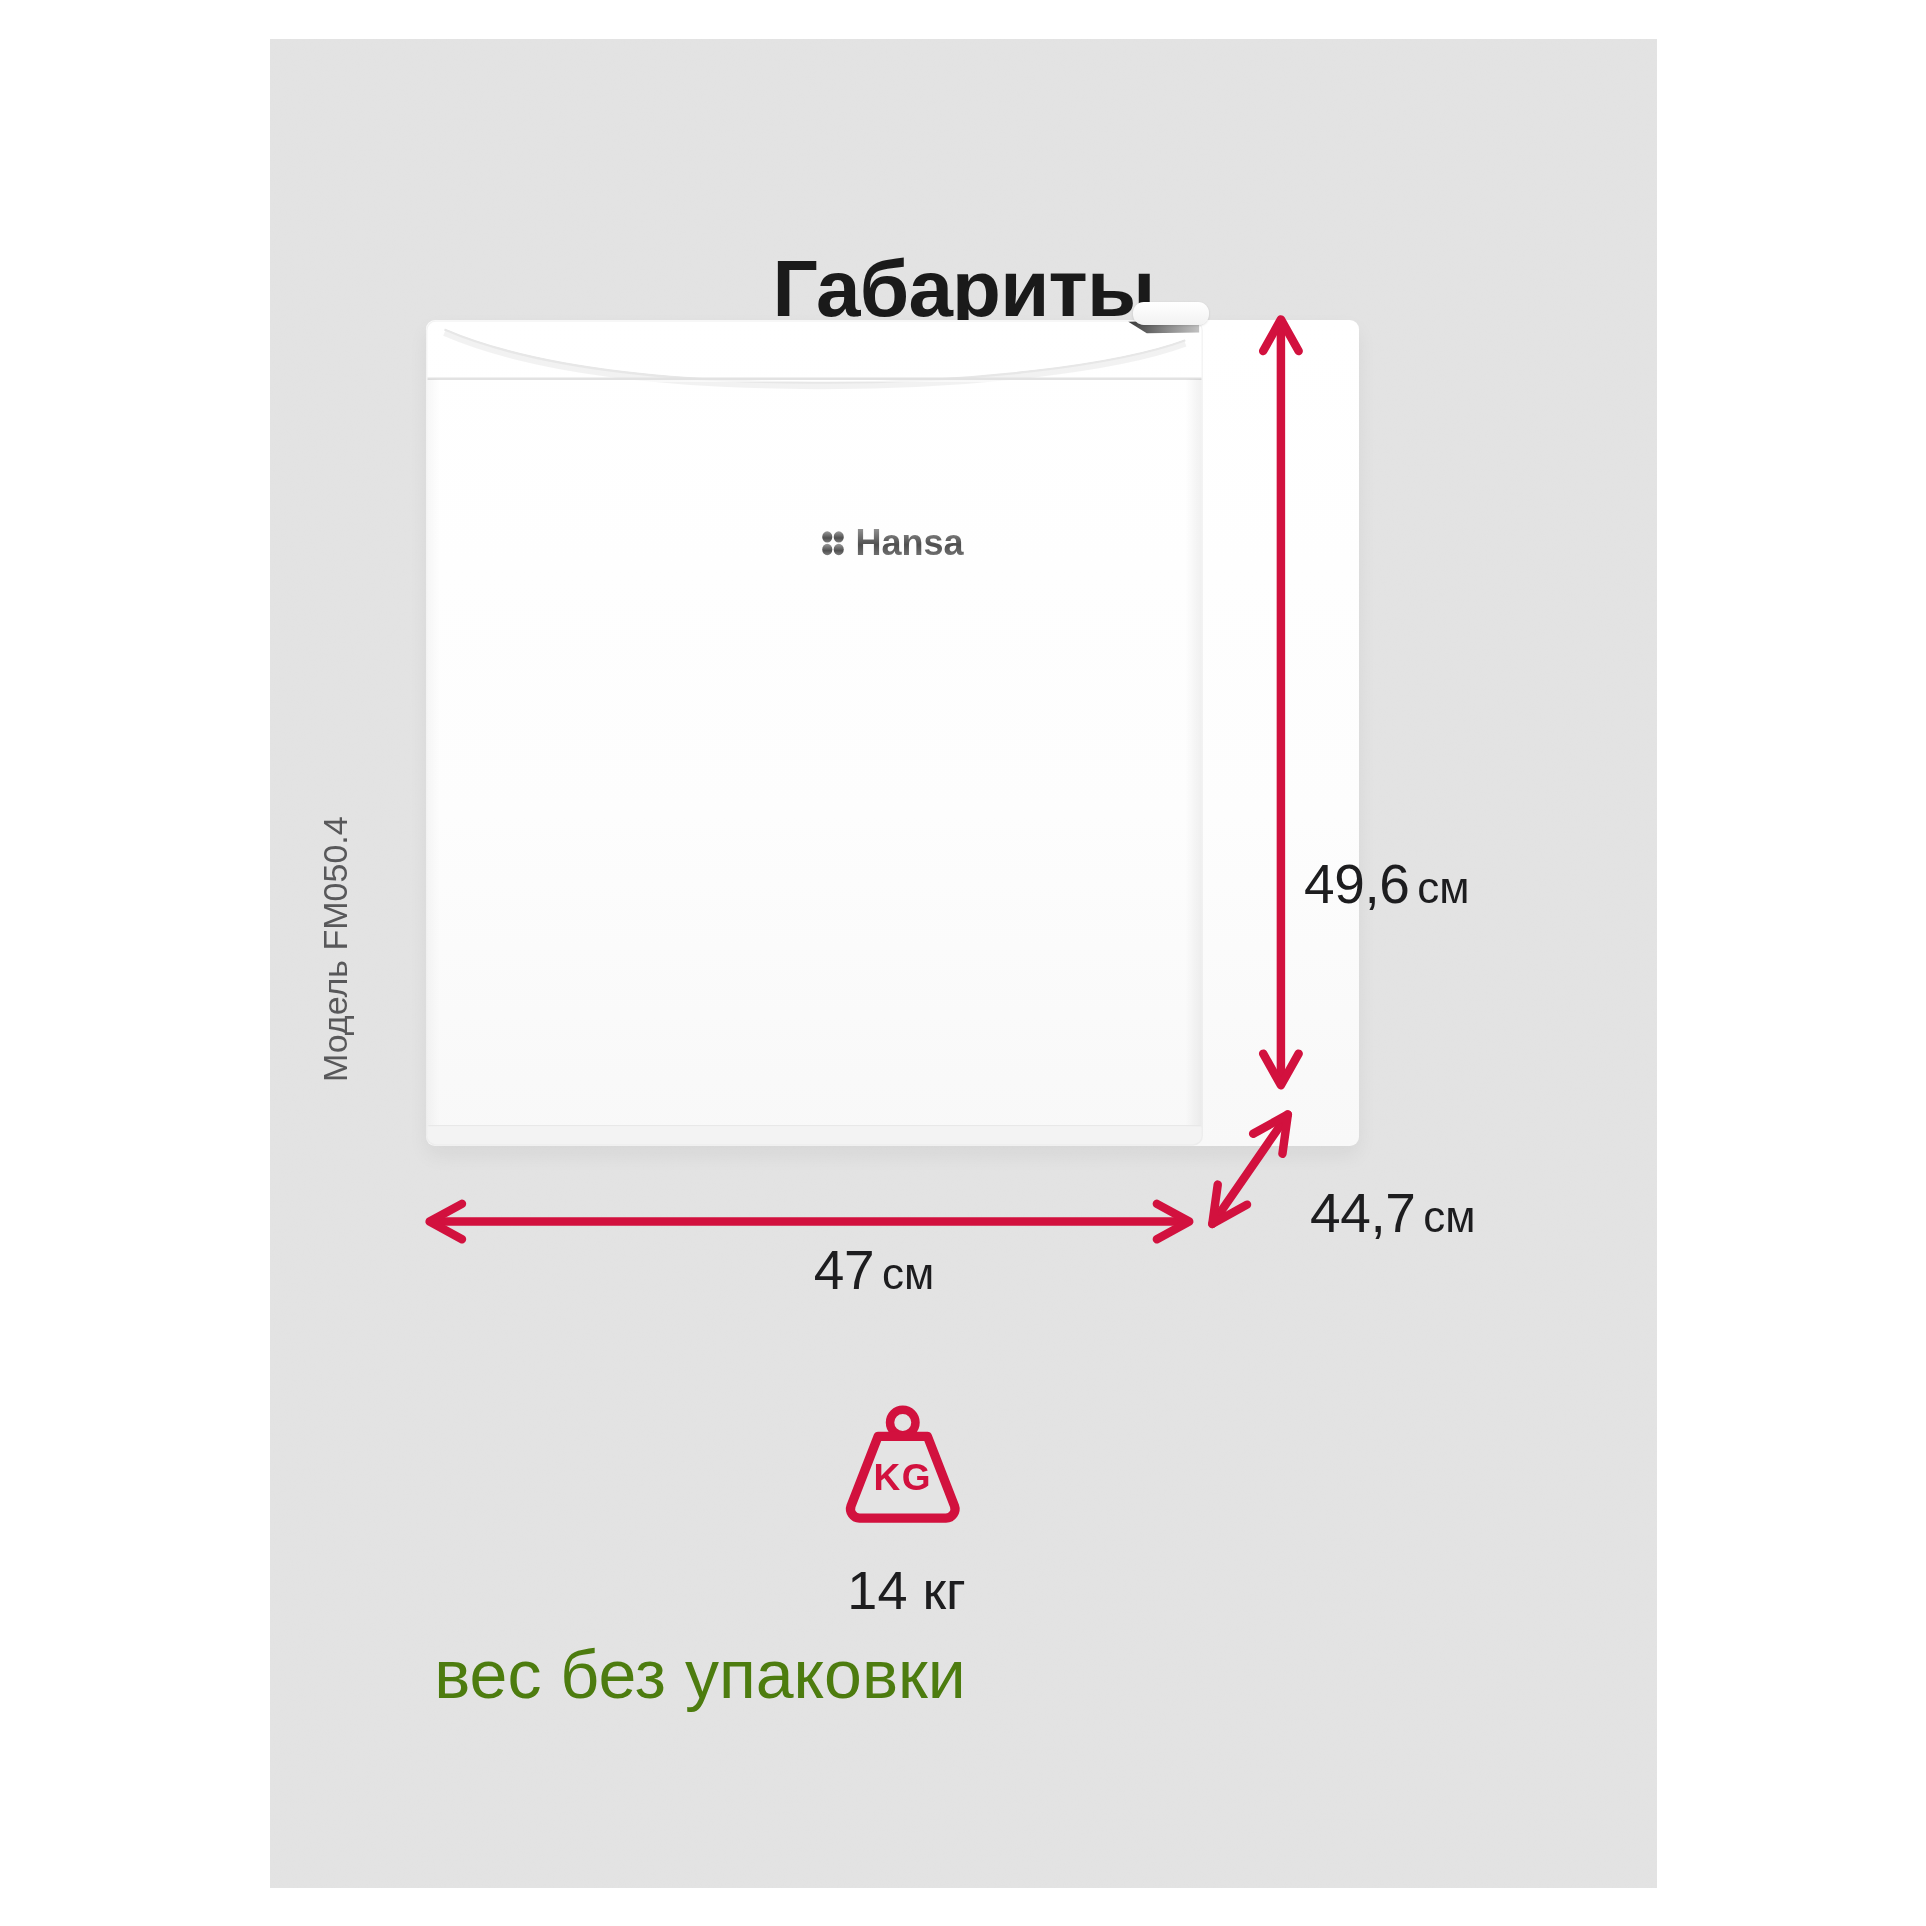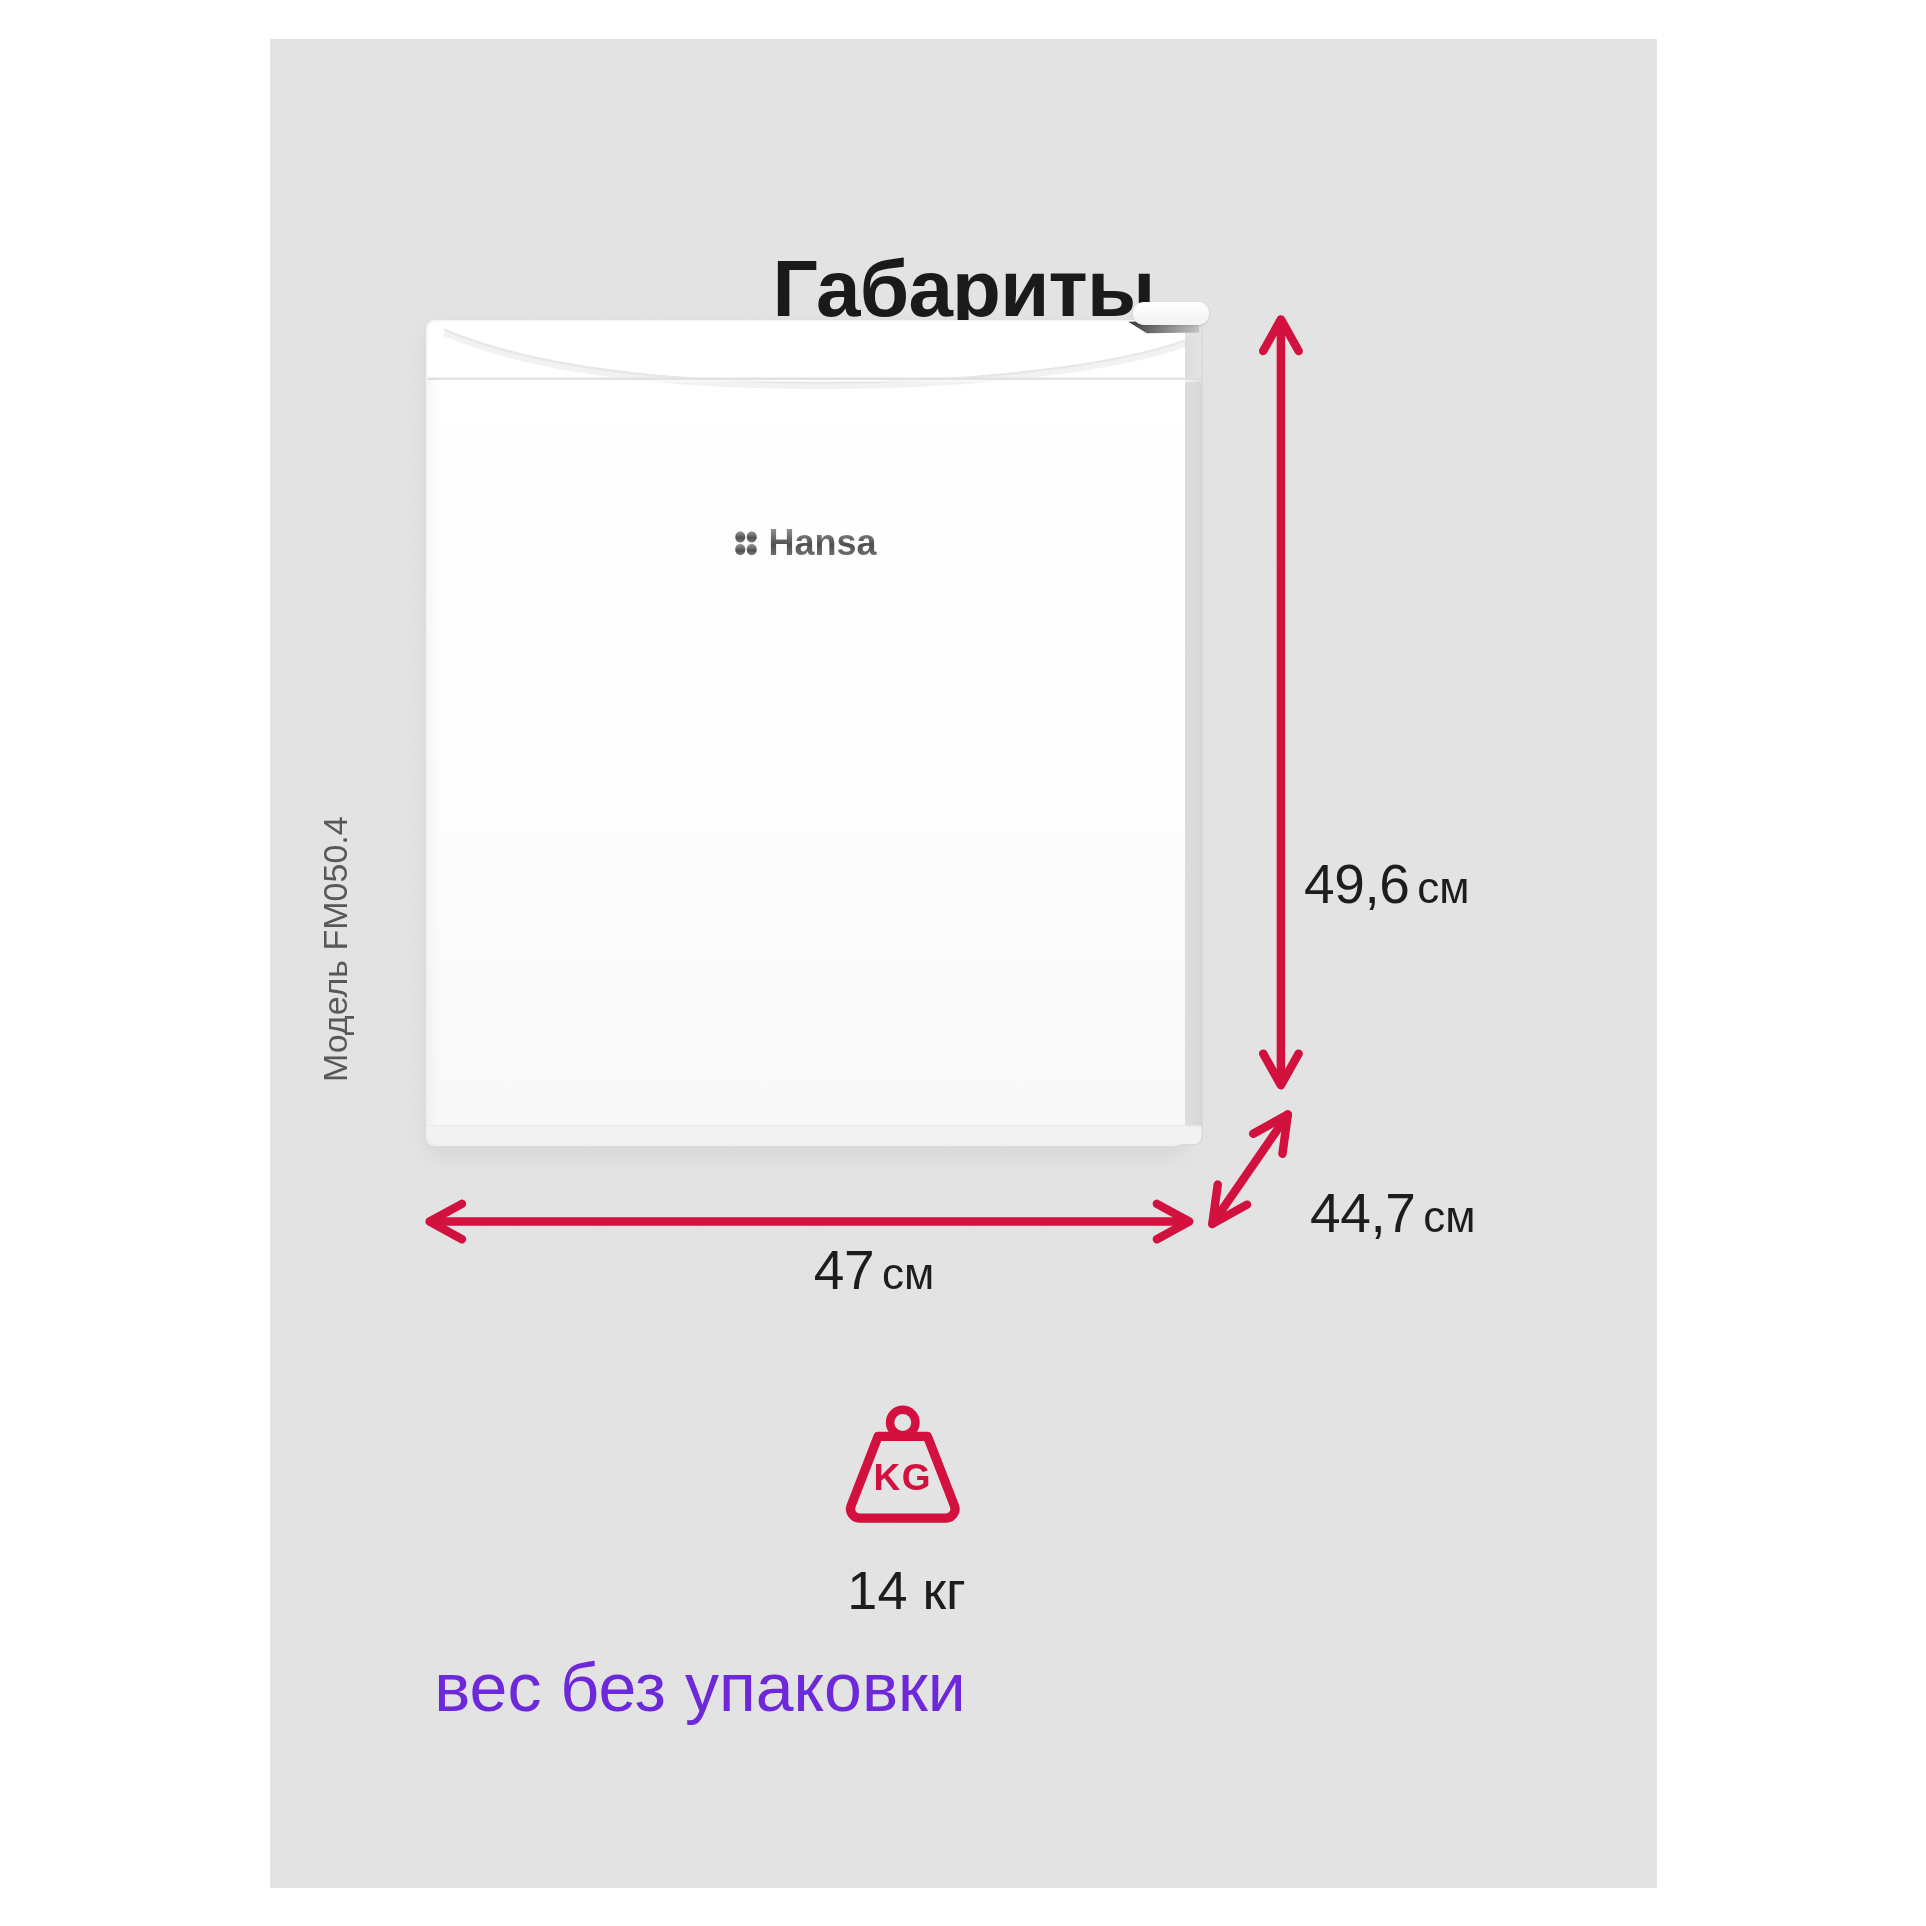--- a/index.html
+++ b/index.html
@@ -18,21 +18,21 @@
     font-size:80px;font-weight:700;letter-spacing:-0.8px;color:#1a1a1a;line-height:1;
   }
   .model-label{
     position:absolute;left:63px;top:917px;width:0;height:0;
     font-size:34px;color:#58585a;white-space:nowrap;
     transform:rotate(-90deg);transform-origin:0 0;
   }
   .model-label .inner{position:absolute;left:-126px;top:-17px;white-space:nowrap;}
   
   .fridge{
-    position:absolute;left:156px;top:281px;width:759px;height:826px;
+    position:absolute;left:156px;top:281px;width:933px;height:826px;
     background:linear-gradient(180deg,#ffffff 0%,#fdfdfd 60%,#f8f8f8 100%);
     border-radius:9.2px;
     box-shadow:0 9.2px 20px rgba(0,0,0,.055);
   }
   .fridge-svg{position:absolute;left:0;top:0;width:777px;height:826px;overflow:visible;}
   .hinge-cap{
     position:absolute;left:707px;top:-18.5px;width:76px;height:23px;border-radius:10.8px;
     background:linear-gradient(#ffffff,#f2f2f2);
     box-shadow:0 0.8px 2.3px rgba(0,0,0,.14);z-index:3;
   }
@@ -56,21 +56,21 @@
   .dim-width{left:604px;top:1204px;transform:translateX(-50%);}
   
   .feature{
     position:absolute;top:1365px;transform:translateX(-50%);
     display:flex;flex-direction:column;align-items:flex-end;text-align:center;
   }
   .feature-weight{left:430px;}
   .feature-plug{left:1011px;}
   .feature .icon-box{height:125px;display:flex;align-items:flex-end;}
   .feature .value{font-size:54px;line-height:1;margin-top:34px;color:#1d1d1f;}
-  .feature .caption{font-size:68px;line-height:1;margin-top:36px;color:#6d28d9;white-space:nowrap;}
+  .feature .caption{font-size:68px;line-height:1;margin-top:23px;color:#4d7c0f;white-space:nowrap;}
 </style>
 </head>
 <body>
 
 <div class="panel">
 
   <svg class="noise" xmlns="http://www.w3.org/2000/svg" viewBox="0 0 1800 2400" width="1387" height="1849">
     <filter id="grain">
         <feTurbulence type="fractalNoise" baseFrequency="0.9" numOctaves="2" stitchTiles="stitch"></feTurbulence>
       <feColorMatrix type="matrix" values="0 0 0 0 0.45  0 0 0 0 0.45  0 0 0 0 0.45  0 0 0 0.05 0"></feColorMatrix>

